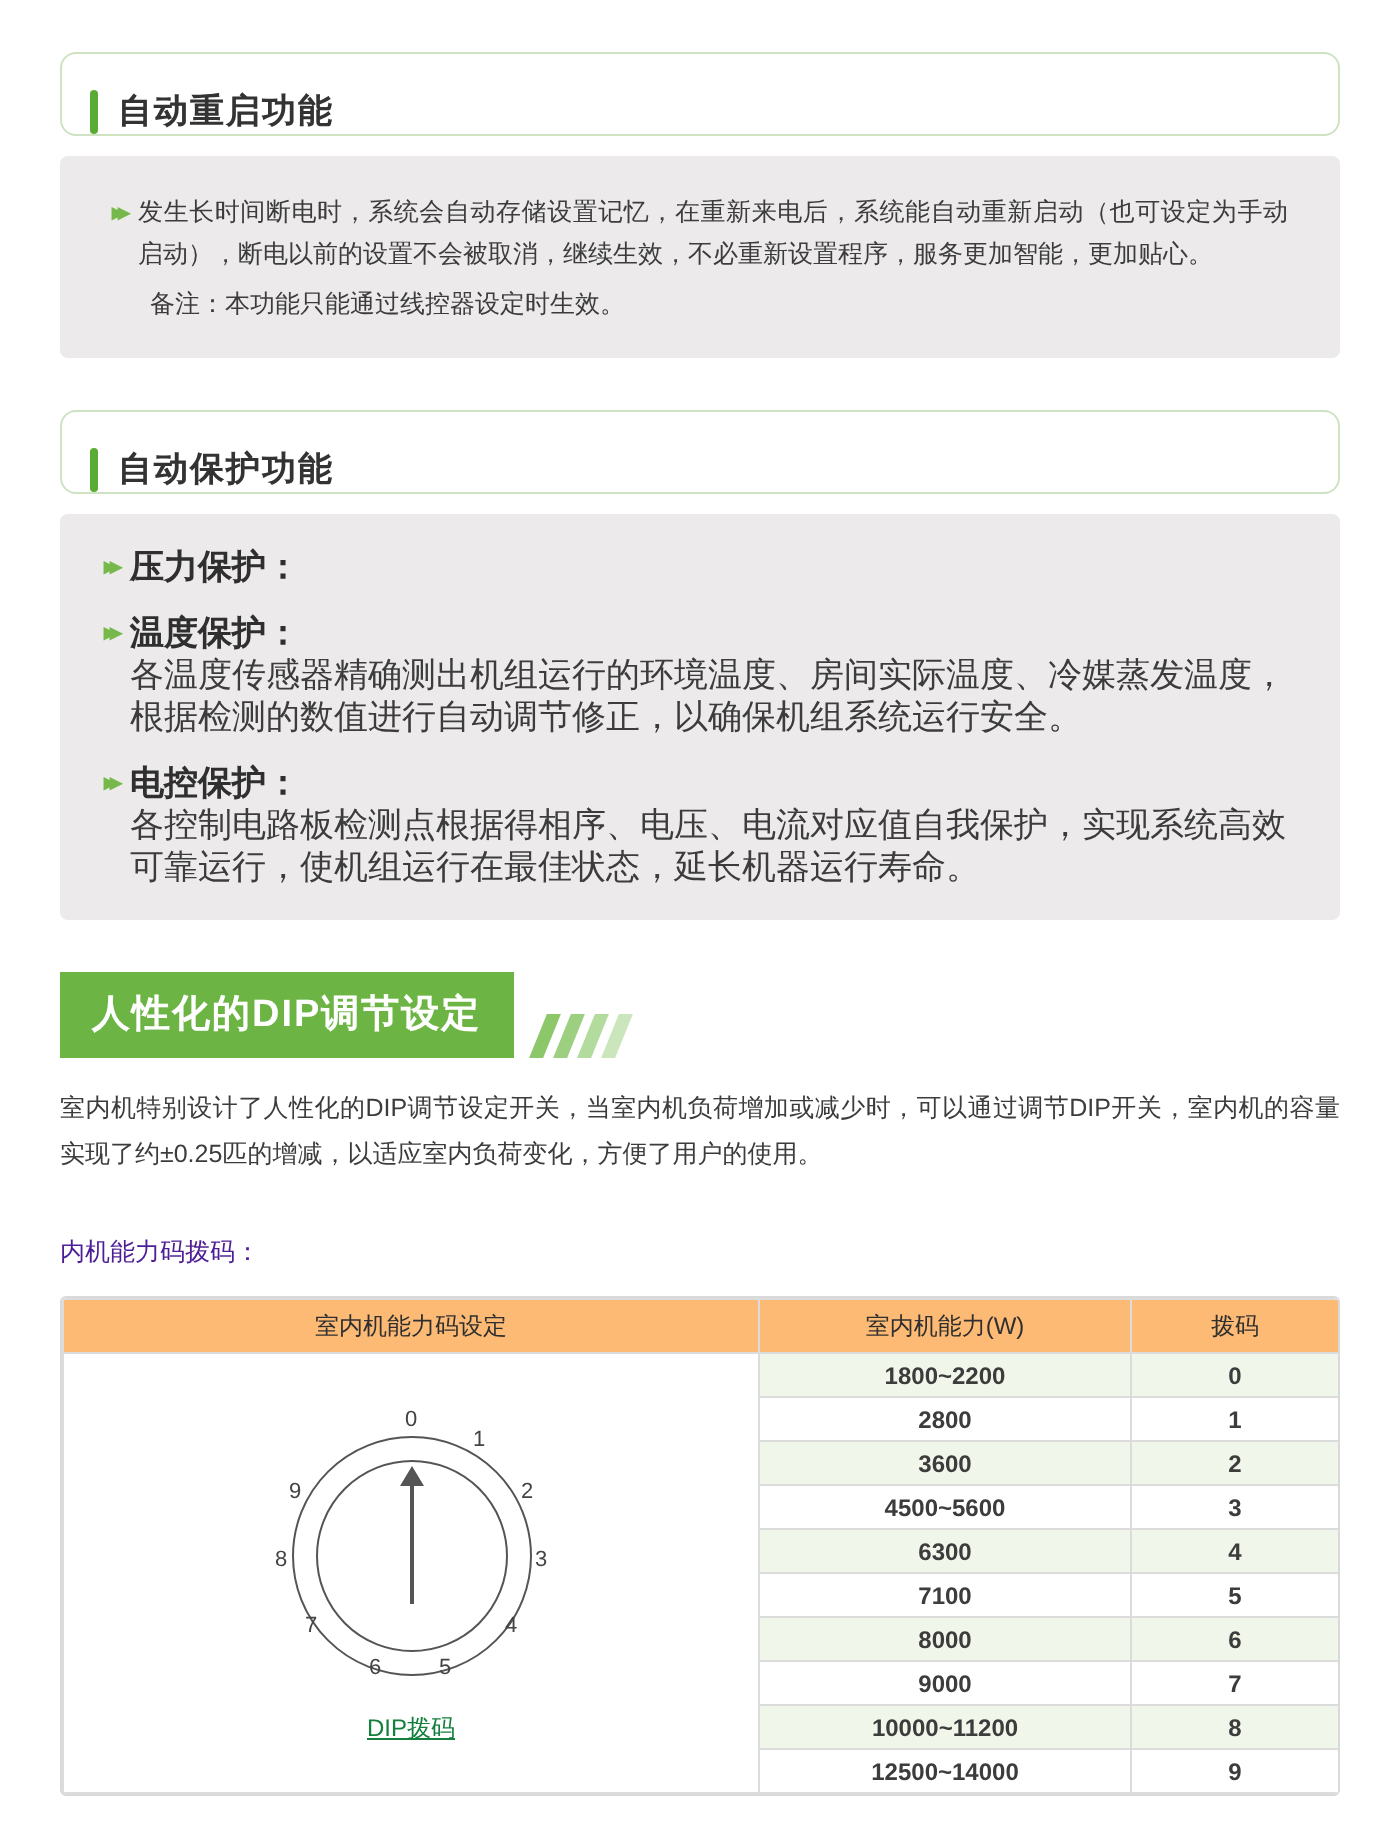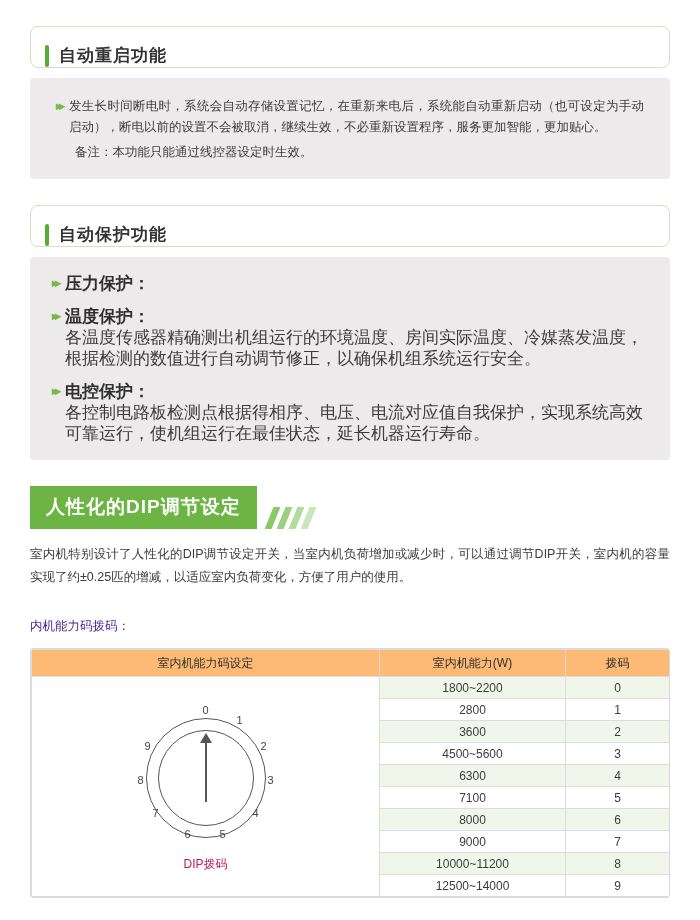--- a/index.html
+++ b/index.html
@@ -231,21 +231,21 @@
     background: #fdba74;
     font-weight: normal;
     height: 24px;
     color: #2f2f2f;
   }
   .col-left { width: 348px; }
   .col-mid  { width: 186px; }
   .col-right{ width: 104px; }
   table.dip td.odd  { background: #f0f7ea; }
   table.dip td.even { background: #ffffff; }
-  table.dip td.val { height: 19px; }
+  table.dip td.val { height: 19px; font-weight: bold; }
 
   .dial-cell {
     background: #ffffff;
     vertical-align: middle;
     padding: 8px 0 6px 0;
   }
   .dial-wrap {
     position: relative;
     width: 152px;
     height: 152px;
@@ -284,22 +284,23 @@
   }
   .dnum {
     position: absolute;
     font-size: 11px;
     color: #444;
     width: 14px;
     text-align: center;
   }
   .dip-caption {
     font-size: 12px;
-    color: #be185d;
+    color: #15803d;
     margin-top: 2px;
+    text-decoration: underline;
   }
 </style>
 </head>
 <body>
 
 <div class="page">
 
   <div class="sec-head">
     <div class="bar"></div>
     <div class="title">自动重启功能</div>

